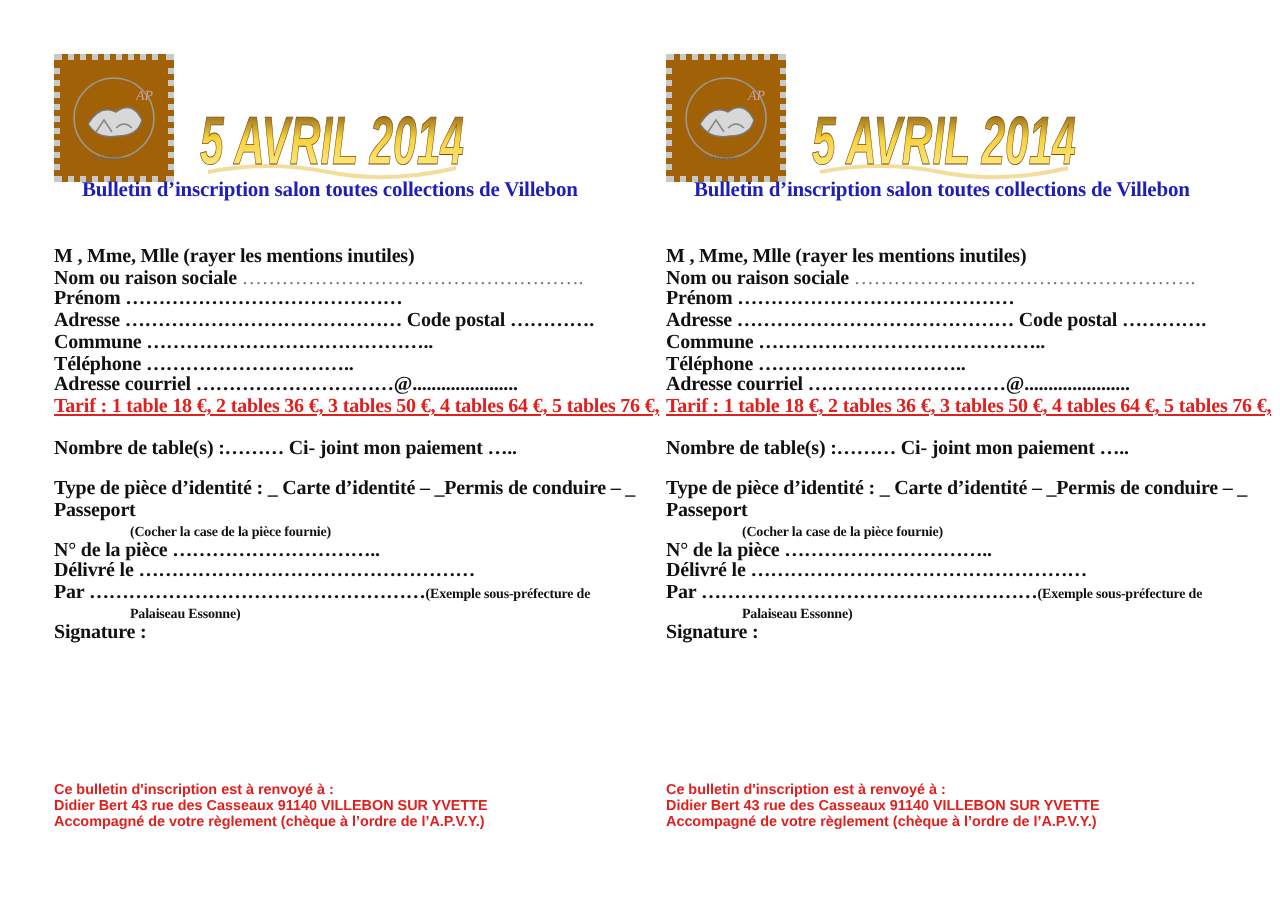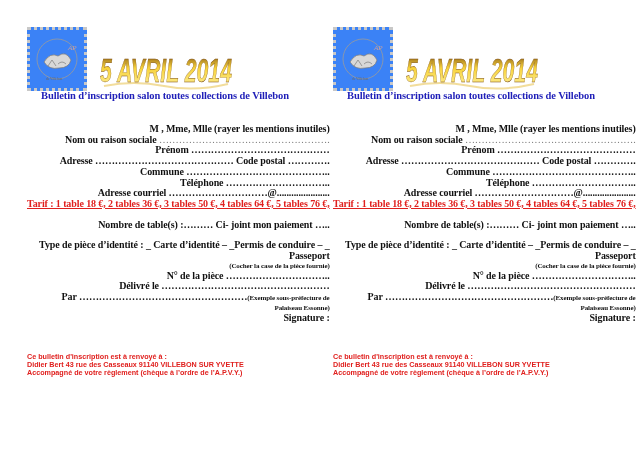--- a/index.html
+++ b/index.html
@@ -5,41 +5,41 @@
   html, body { margin:0; padding:0; }
   body {
     width:640px; height:452px; background:#ffffff; overflow:hidden;
     position:relative; font-family:"Liberation Serif", serif;
   }
   .panel { position:absolute; top:0; width:320px; height:452px; }
   .panel.left { left:0; }
   .panel.right { left:306px; }
   .stamp {
     position:absolute; left:27px; top:27px; width:60px; height:64px;
-    box-sizing:border-box; background:#3b82f6;
+    box-sizing:border-box; background:#a16207;
     border:3px dotted #c8c8c8;
   }
   .stamp svg { position:absolute; left:0; top:0; }
   .headline {
     position:absolute; left:96px; top:44px; width:140px; height:46px;
   }
   .subtitle {
     position:absolute; left:41px; top:90px; font-weight:bold;
     font-size:10.5px; color:#1f1fb8; white-space:nowrap; letter-spacing:-0.1px;
   }
   .lines { position:absolute; left:27px; top:124px; }
   .line {
     font-weight:bold; font-size:10px; line-height:10.7px; color:#111;
-    white-space:nowrap; letter-spacing:-0.1px;text-align:right;
+    white-space:nowrap; letter-spacing:-0.1px;
   }
   .line.red { color:#e0201e;text-decoration:underline; }
-  .line.small { font-size:7px; line-height:9px; }
+  .line.small { font-size:7px; line-height:9px;margin-left:38px; }
   .dots-light { color:#777; font-weight:normal; }
   .gap { height:10px; }
-  .footer { position:absolute; left:27px; top:353px; }
+  .footer { position:absolute; left:27px; top:391px; }
   .fline {
     font-family:"Liberation Sans", sans-serif; font-weight:bold;
     font-size:7.2px; line-height:8.2px; color:#e0201e; white-space:nowrap;
   }
 </style>
 </head>
 <body>
 
 <div class="panel left">
   <div class="stamp">

